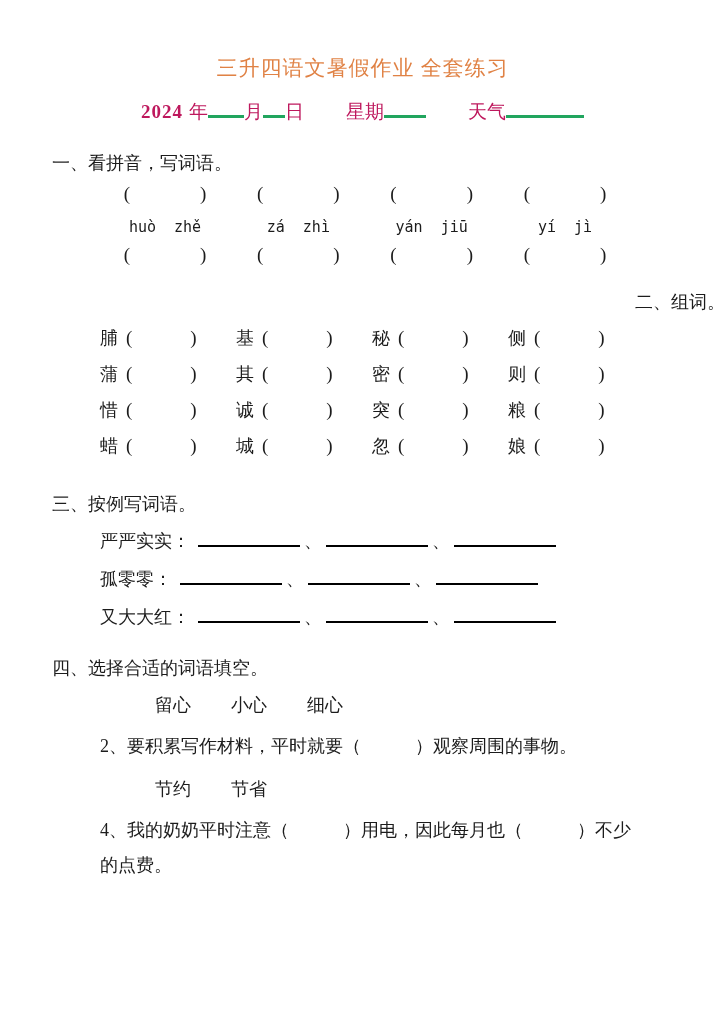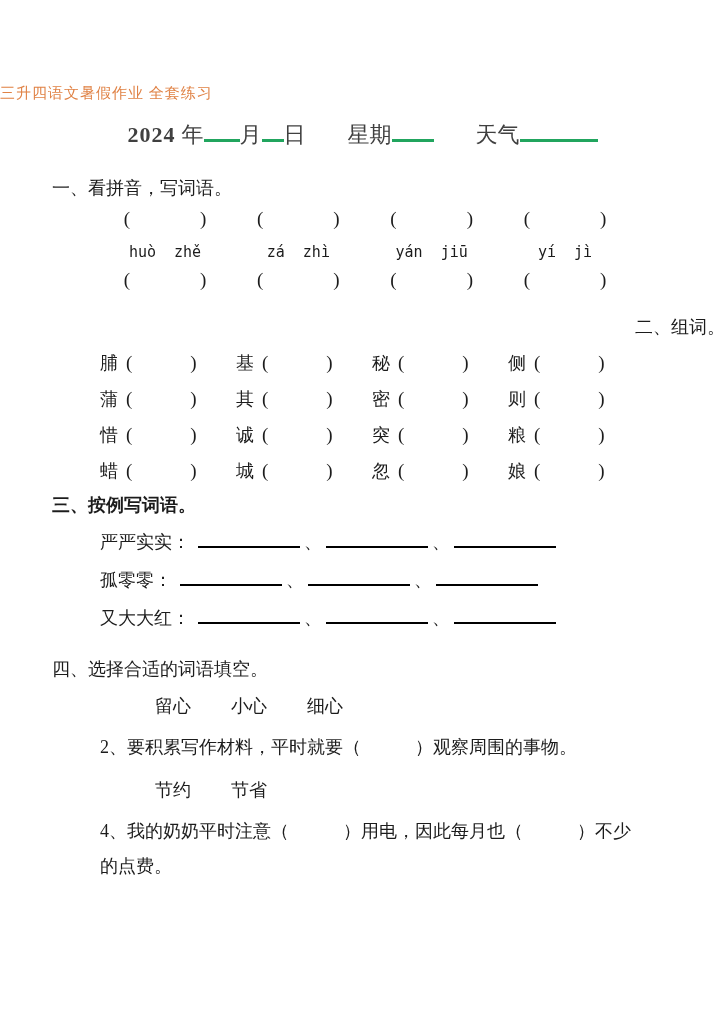--- a/index.html
+++ b/index.html
@@ -9,31 +9,32 @@
     width: 725px;
     height: 1024px;
     margin: 0 auto;
     background: #ffffff;
     overflow: hidden;
     font-family: "Liberation Serif", "DejaVu Serif", serif;
     color: #1c1c1c;
   }
   
   .title {
-    padding-top: 84px;
-    font-size: 15px;
+    padding-top: 54px;
+    text-align: center;
+    font-size: 21px;
     font-weight: normal;
     color: #e08245;
     letter-spacing: 1px;
   }
   .date-line {
     margin-top: 17px;
     text-align: center;
-    font-size: 22px;
-    color: #404040;
+    font-size: 19px;
+    color: #be185d;
     white-space: nowrap;
   }
   .date-line .year {
     font-weight: bold;
     font-family: "Liberation Serif", serif;
     margin-right: 6px;
     letter-spacing: 1px;
   }
   .dblank {
     display: inline-block;
@@ -47,21 +48,21 @@
   .b-weather { width: 78px; }
   .dgap { display: inline-block; width: 42px; }
   
   .sec-heading {
     padding-left: 52px;
     font-size: 18px;
     line-height: 24px;
   }
   .s1-heading { margin-top: 26px; }
   .s2-heading { margin-top: 24px; text-align: right; }
-  .s3-heading { margin-top: 10px; font-weight: bold; }
+  .s3-heading { margin-top: 34px; }
   .s4-heading { margin-top: 26px; }
   
   .py-row, .pr-row {
     display: flex;
     margin-left: 100px;
     width: 530px;
     justify-content: space-between;
   }
   .py-row { margin-top: 13px; }
   .pr-row { margin-top: 8px; }

